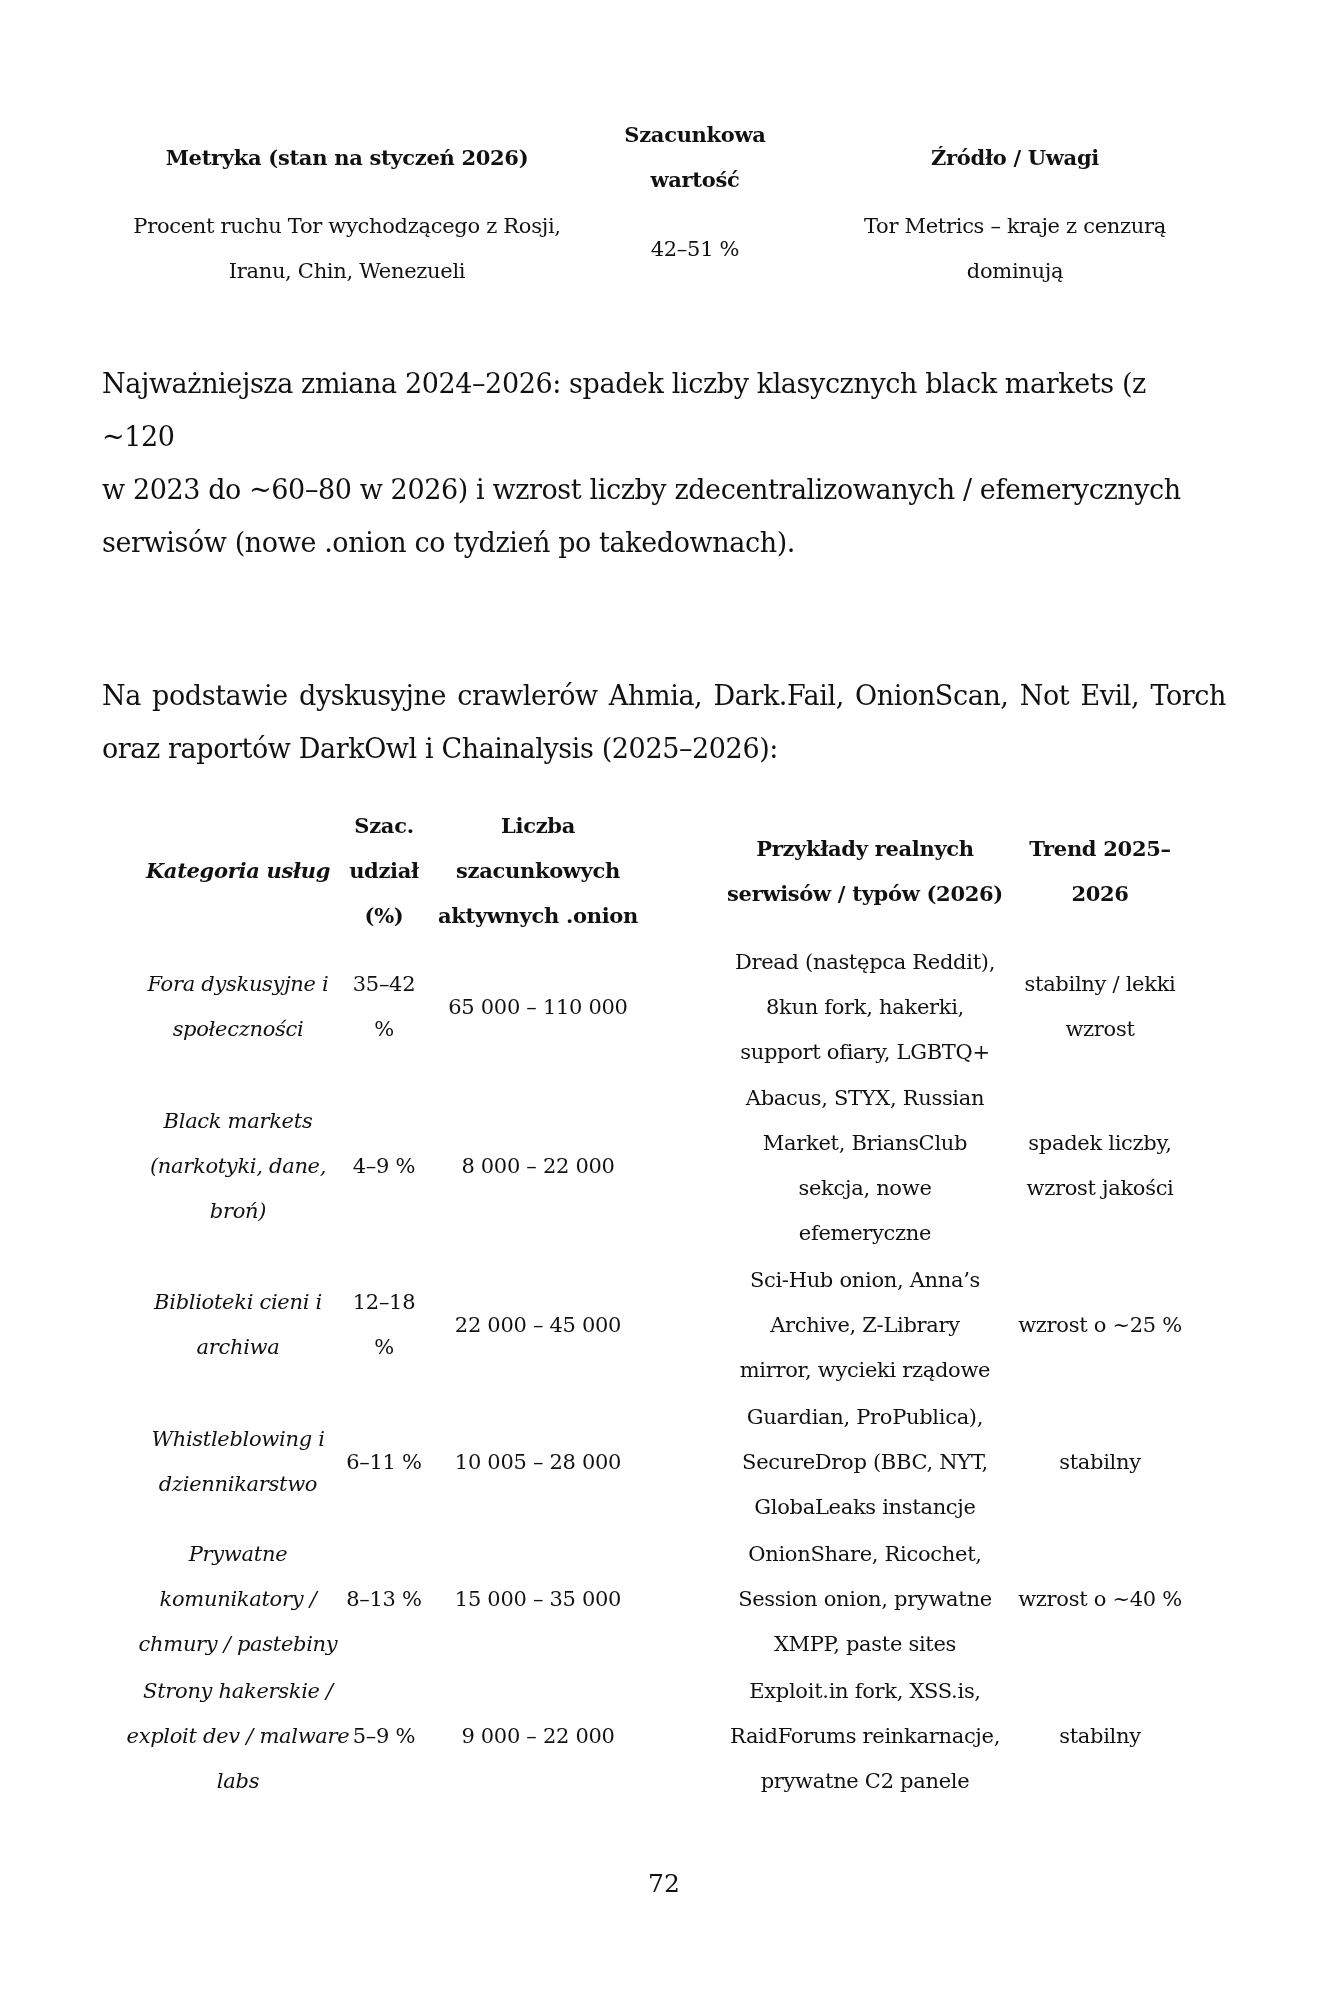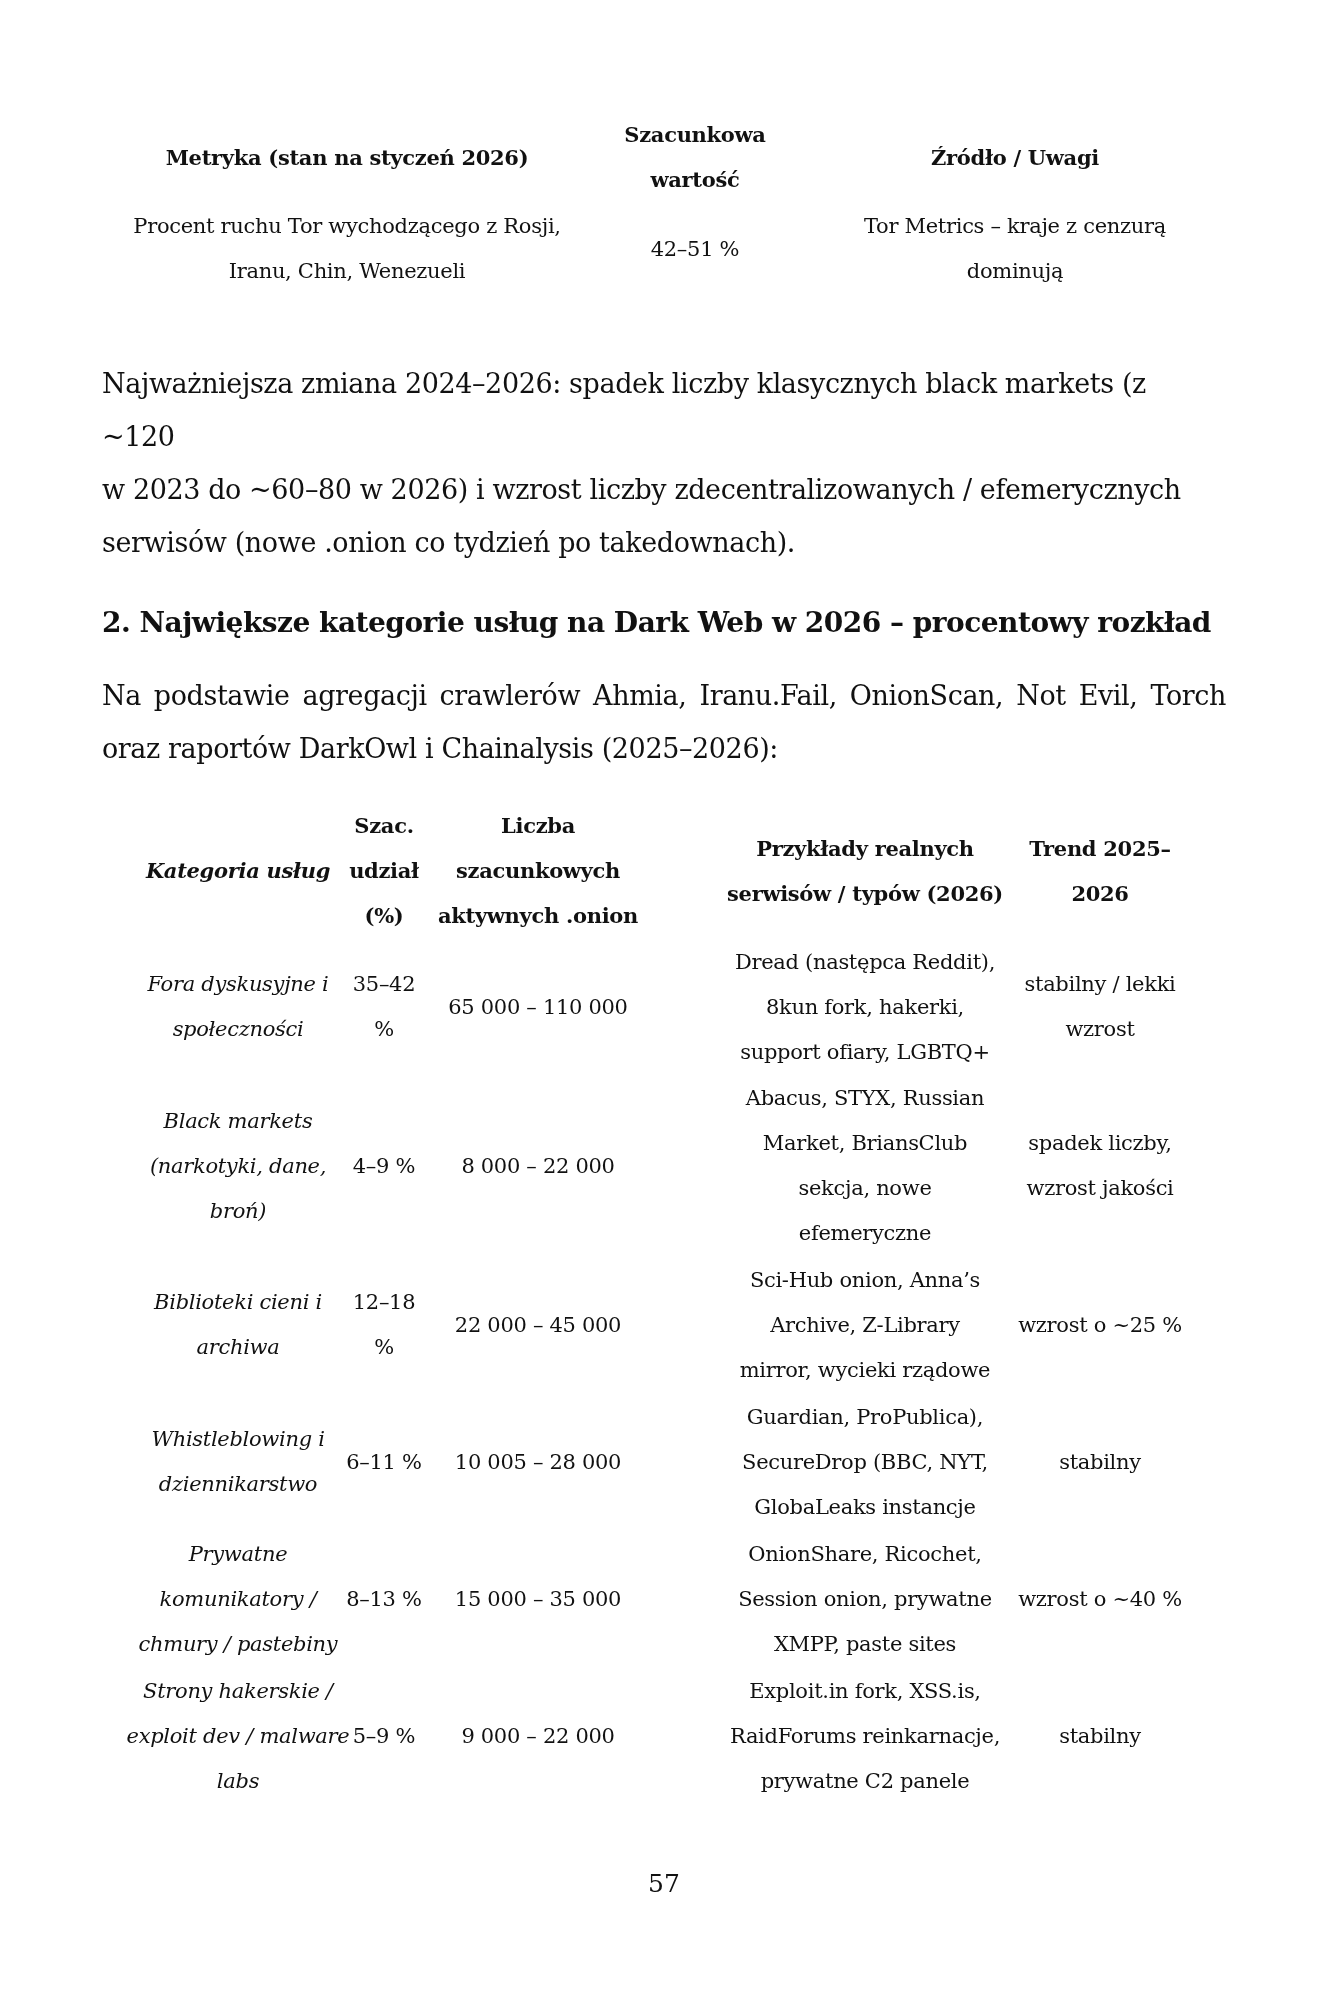--- a/index.html
+++ b/index.html
@@ -79,24 +79,23 @@
       </div>
     </div>
   </div>
 
   <div class="para" style="top:357px;">
     <span style="display:block">Najważniejsza zmiana 2024–2026: spadek liczby klasycznych black markets (z ~120</span>
     <span style="display:block">w 2023 do ~60–80 w 2026) i wzrost liczby zdecentralizowanych / efemerycznych</span>
     <span style="display:block">serwisów (nowe .onion co tydzień po takedownach).</span>
   </div>
 
-  <div class="heading">2. Największe kategorie usług na Dark Web w 2026 – procentowy rozkład</div>
 
   <div class="para" style="top:669px;">
-    <span style="display:block; text-align:justify; text-align-last:justify;">Na podstawie agregacji crawlerów Ahmia, Iranu.Fail, OnionScan, Not Evil, Torch</span>
+    <span style="display:block; text-align:justify; text-align-last:justify;">Na podstawie dyskusyjne crawlerów Ahmia, Dark.Fail, OnionScan, Not Evil, Torch</span>
     <span style="display:block">oraz raportów DarkOwl i Chainalysis (2025–2026):</span>
   </div>
 
   <div class="tbl" style="top:803px; height:1020px;">
 
     <div class="row" style="top:0; height:135px;">
       <div class="cell th t2c1">
         <div>
             <span>Kategoria usług</span>
           </div>
@@ -317,14 +316,14 @@
       </div>
         </div>
       <div class="cell t2c5">
           <div>
         <span>stabilny</span>
       </div>
         </div>
     </div>
   </div>
 
-  <div class="pagenum">57</div>
+  <div class="pagenum">72</div>
 </div>
 
 </body></html>

